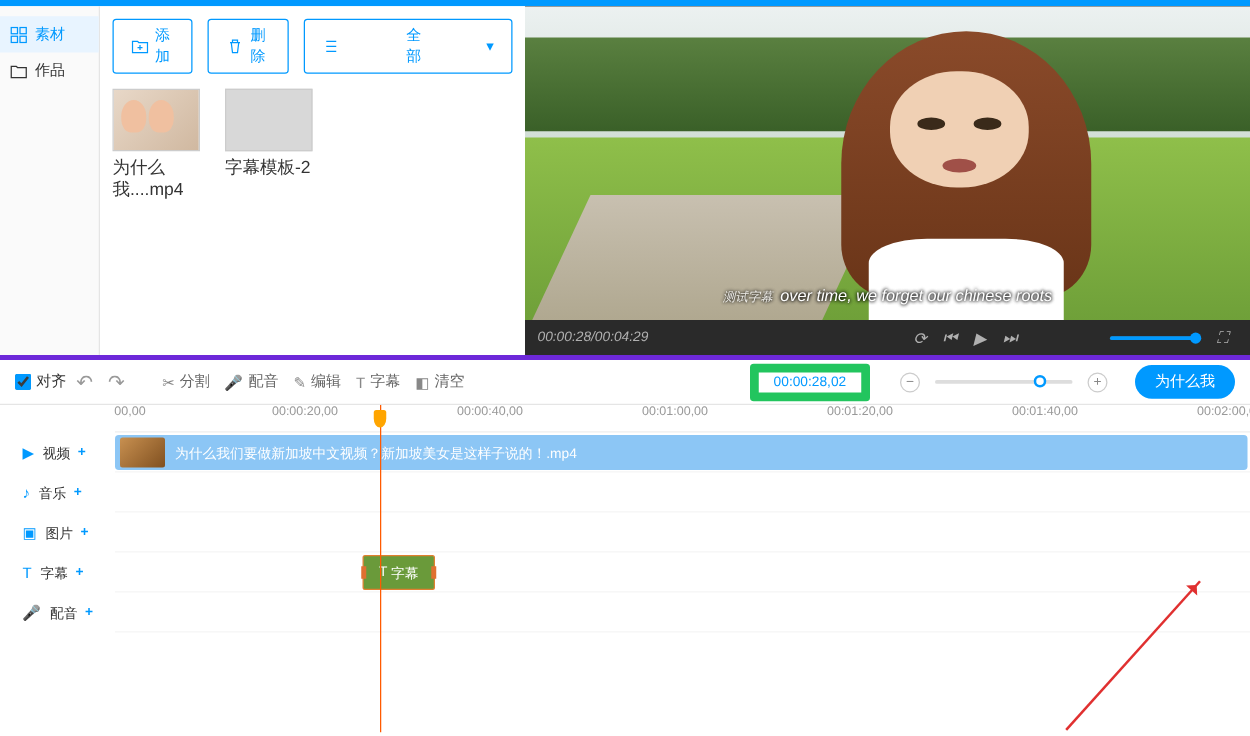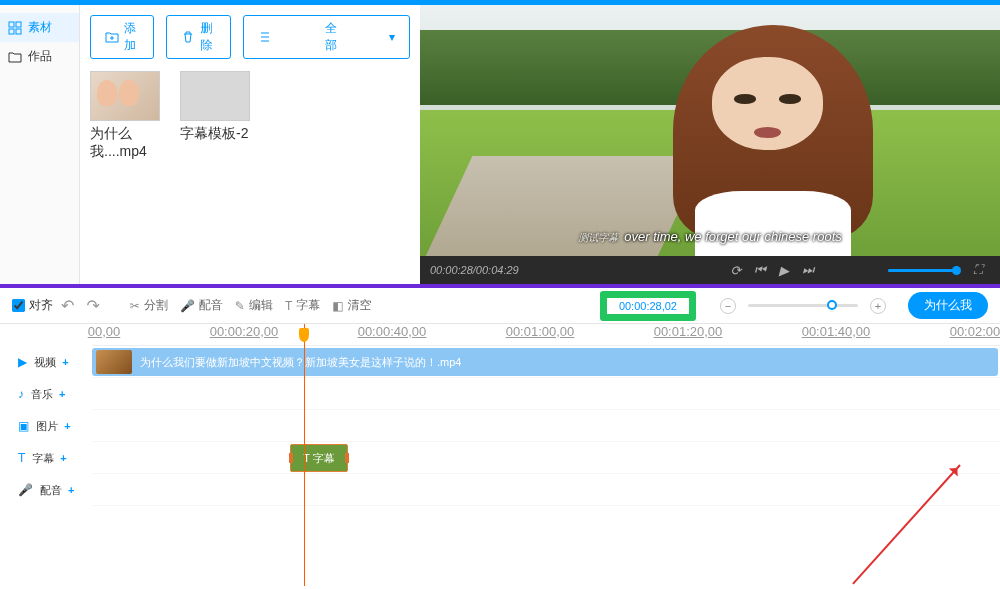--- a/index.html
+++ b/index.html
@@ -58,21 +58,21 @@
   .chk input { accent-color: #0099ff; }
   .undo,.redo{font-size:16px;color:#999;cursor:pointer;padding:0 4px;}
   .timeline { display: flex; height: 262px; overflow:hidden; position:relative;}
   .track-labels { width: 92px; background: #fff; }
   .track-label { height: 32px; display: flex; align-items: center; padding-left: 18px; gap: 4px; font-size: 11px; position:relative;}
   .track-label .ticon { color: #0099ff; margin-right:3px; font-size:12px;}
   .track-label .plus { color: #0099ff; font-weight:bold; margin-left:2px;}
   .ruler-row{height:22px;}
   .tracks { flex: 1; position: relative; background: #fff; }
   .ruler { height: 22px; position: relative; border-bottom:1px solid #eee;}
-  .tick-lbl { position: absolute; top: 0; font-size: 13px; color: #999; transform: translateX(-50%); text-decoration: underline;}
+  .tick-lbl { position: absolute; top: 0; font-size: 10px; color: #999; transform: translateX(-50%);}
   .playhead { position: absolute; top: 0; bottom: 0; width: 1px; background: #ff5a00; left: 212px; z-index:5;}
   .playhead::before{content:"";position:absolute;top:4px;left:-5px;width:10px;height:14px;background:#ffa500;border-radius:2px 2px 50% 50%;}
   .track { height: 32px; position: relative; border-bottom:1px solid #f5f5f5;}
   .clip-video { position: absolute; left: 0; top: 2px; height: 28px; right: 2px; background: #8cc6f5; border-radius: 3px; display: flex; align-items: center; padding-left: 4px; color: #fff; font-size: 11px; overflow:hidden;}
   .clip-video .vthumb{width:36px;height:24px;background:linear-gradient(135deg,#c89050,#805020);border-radius:2px;margin-right:8px;flex-shrink:0;}
   .clip-sub { position: absolute; left: 198px; top: 2px; width: 58px; height: 28px; background: #6a9a3a; border: 1px solid #e08030; border-radius: 2px; display:flex;align-items:center;justify-content:center;color:#fff;font-size:11px;}
   .clip-sub .h{position:absolute;top:50%;width:4px;height:10px;background:#e07030;transform:translateY(-50%);}
   .clip-sub .h.l{left:-2px}.clip-sub .h.r{right:-2px}
   .arrow{position:absolute;right:40px;bottom:120px;width:160px;height:2px;background:#e03030;transform:rotate(-48deg);transform-origin:right center;z-index:20;}
   .arrow::after{content:"";position:absolute;right:-2px;top:-5px;border:6px solid transparent;border-left-color:#e03030;}

